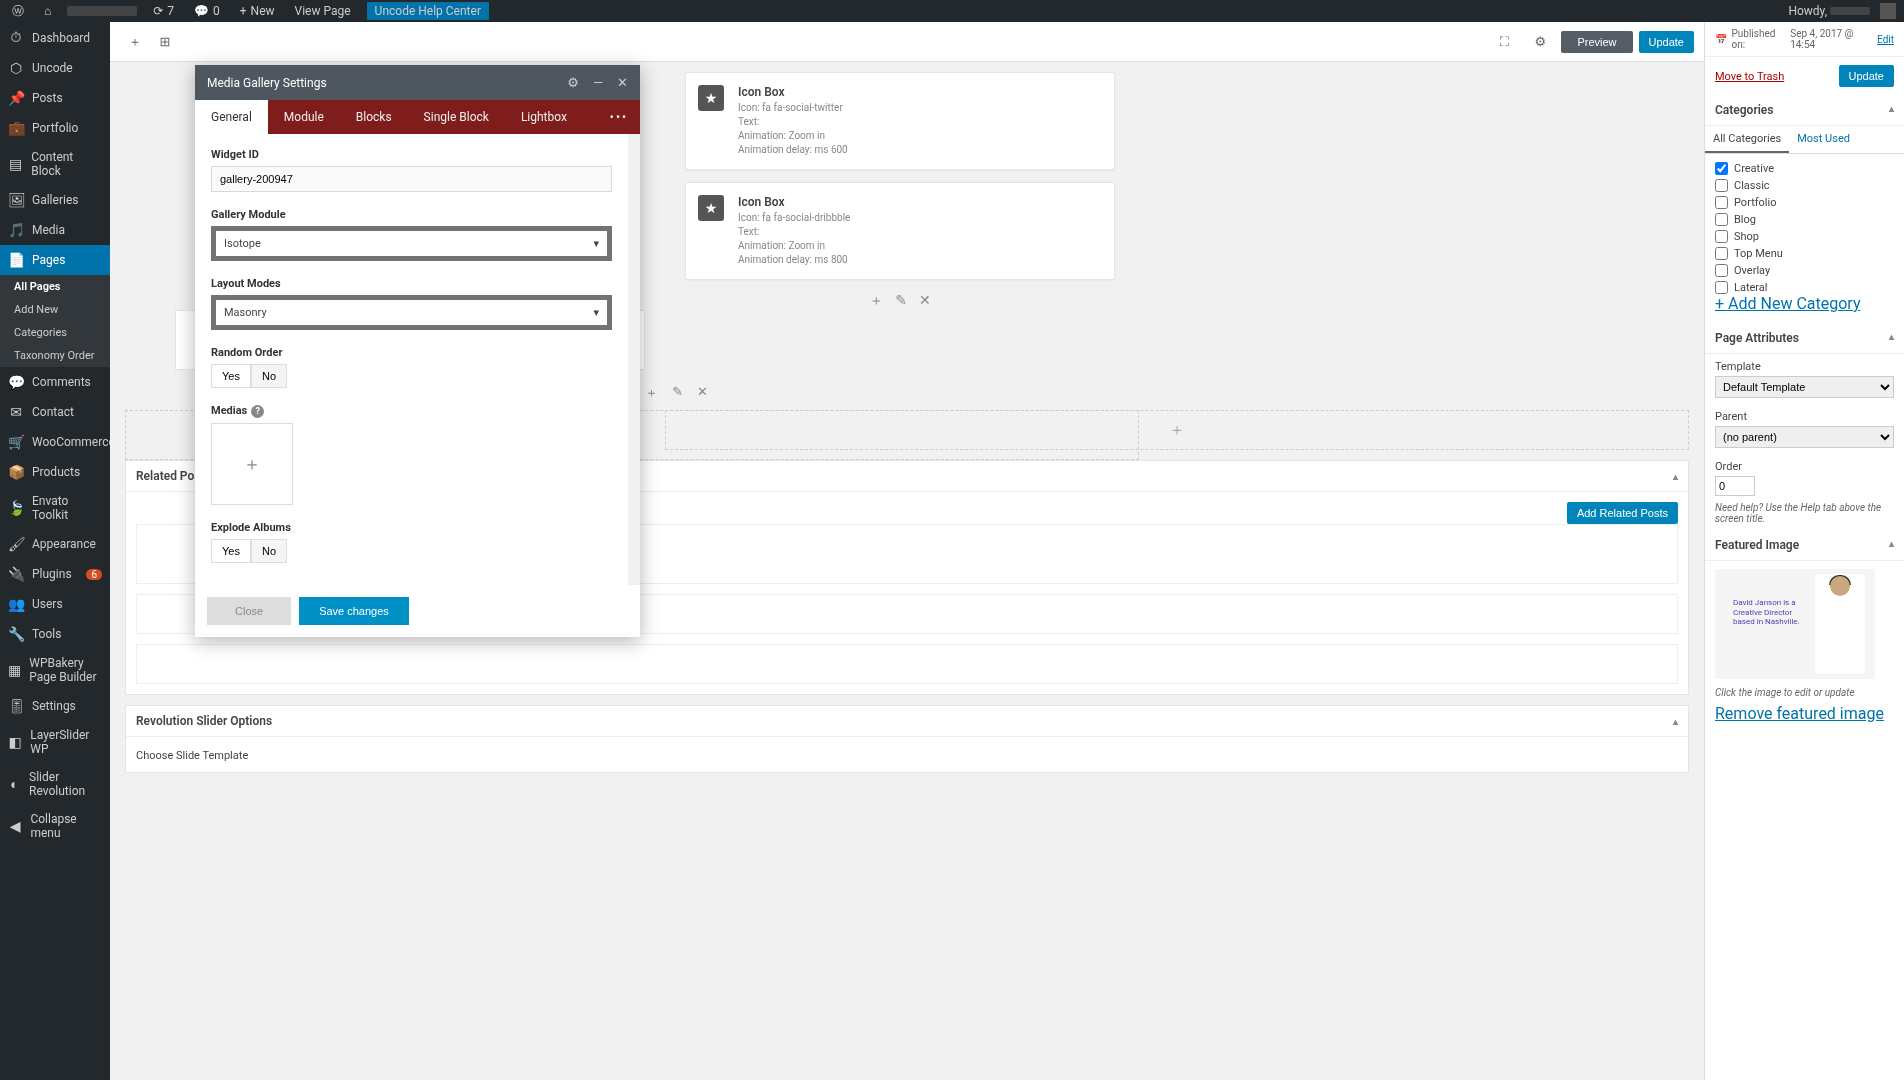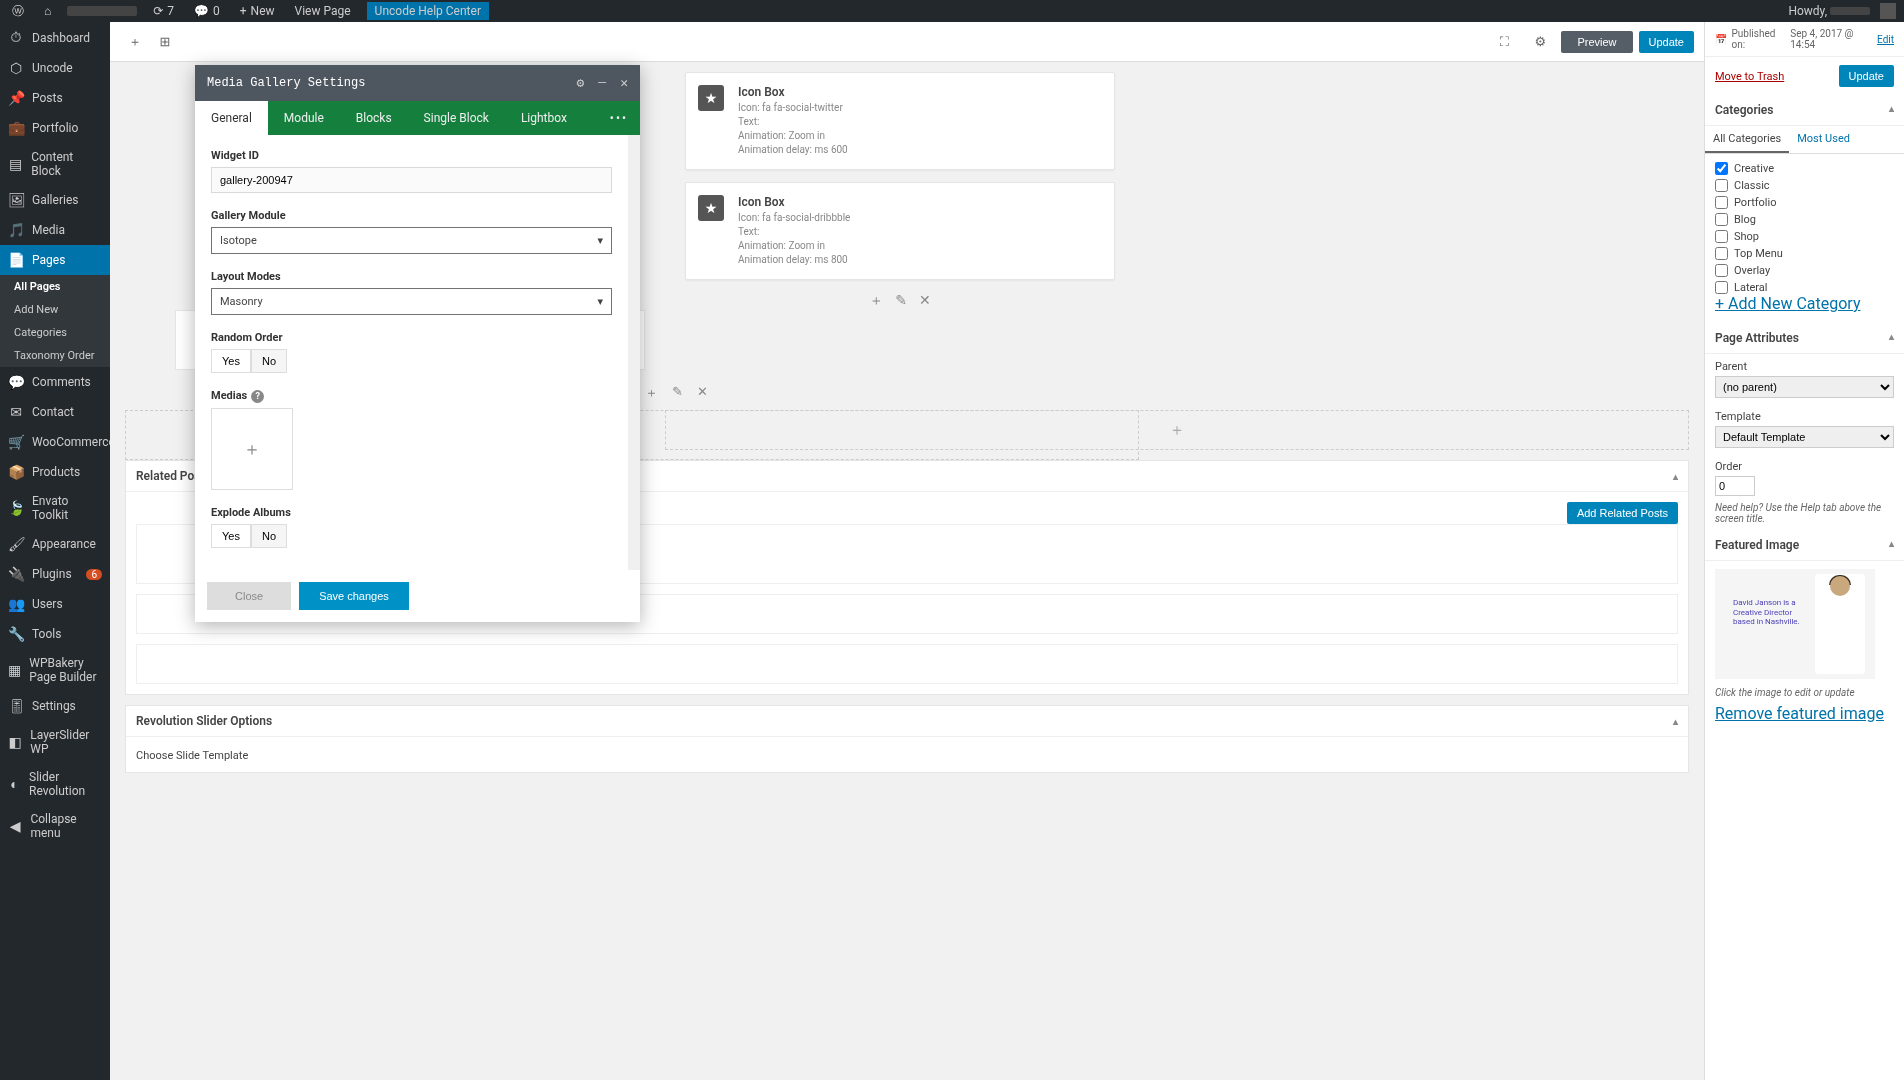--- a/index.html
+++ b/index.html
@@ -67,30 +67,30 @@
 .featured-img { width: 160px; height: 110px; background: #f5f5f5; margin: 8px 10px; display: flex; align-items: center; justify-content: flex-end; position: relative; overflow: hidden; }
 .featured-text { position: absolute; left: 18px; top: 29px; font-size: 8px; font-weight: 400; color: #4a3fb5; line-height: 1.2; width: 70px; }
 .featured-person { width: 50px; height: 100px; background: #fff; border-radius: 4px; margin-right: 10px; position: relative; }
 .featured-head { width: 20px; height: 20px; background: #c9a87d; border-radius: 50%; position: absolute; top: 2px; left: 15px; }
 .featured-hair { width: 22px; height: 10px; background: #3a2c1f; border-radius: 10px 10px 0 0; position: absolute; top: 1px; left: 14px; }
 .help-text { font-size: 10px; color: #666; font-style: italic; padding: 0 10px 6px; }
 .link-small { color: #0073aa; text-decoration: underline; font-size: 16px; padding: 0 10px 10px; display: block; }
 
 
 .modal-backdrop { position: absolute; left: 195px; top: 65px; width: 445px; background: #fff; box-shadow: 0 4px 18px rgba(0,0,0,0.3); z-index: 100; }
-.modal-titlebar { background: #4e5660; color: #fff; padding: 10px 12px; font-size: 12px; display: flex; align-items: center; font-family: Liberation Mono, monospace; }
+.modal-titlebar { background: #4e5660; color: #fff; padding: 10px 12px; font-size: 12px; display: flex; align-items: center; }
 .modal-titlebar-actions { margin-left: auto; display: flex; gap: 14px; color: #ccc; font-size: 13px; }
-.modal-tabs { display: flex; background: #15803d; font-size: 12px; }
+.modal-tabs { display: flex; background: #7f1d1d; font-size: 12px; }
 .modal-tab { padding: 10px 16px; color: #eee; cursor: pointer; }
 .modal-tab.active { background: #fff; color: #333; }
 .modal-tab-more { margin-left: auto; padding: 10px 12px; color: #eee; letter-spacing: 2px; }
 .modal-body { padding: 14px 16px 6px; max-height: 490px; overflow-y: auto; border-right: 12px solid #f0f0f0; }
 .modal-field-label { font-size: 11px; font-weight: 700; color: #333; margin-bottom: 5px; }
 .modal-input { width: 100%; border: 1px solid #d9d9d9; padding: 6px 8px; font-size: 11px; margin-bottom: 16px; background: #fafafa; }
-.modal-select { width: 100%; border: 1px solid #737373; padding: 6px 8px; font-size: 11px; margin-bottom: 16px; background: #fff; display: flex; justify-content: space-between; }
+.modal-select { width: 100%; border: 5px solid #737373; padding: 6px 8px; font-size: 11px; margin-bottom: 16px; background: #fff; display: flex; justify-content: space-between; }
 .yesno { display: flex; margin-bottom: 16px; }
 .yesno button { border: 1px solid #ddd; background: #fff; padding: 5px 10px; font-size: 11px; cursor: pointer; }
 .yesno button.sel { background: #f5f5f5; }
 .media-add { width: 82px; height: 82px; border: 1px solid #ddd; display: flex; align-items: center; justify-content: center; color: #888; font-size: 18px; margin-bottom: 16px; }
 .help-icon { width: 13px; height: 13px; background: #888; color: #fff; border-radius: 50%; display: inline-flex; align-items: center; justify-content: center; font-size: 9px; margin-left: 4px; }
 .modal-footer { padding: 12px; display: flex; gap: 8px; }
 .btn-close { background: #ddd; color: #888; border: none; padding: 8px 28px; font-size: 11px; cursor: pointer; }
 .btn-save { background: #0091c7; color: #fff; border: none; padding: 8px 20px; font-size: 11px; cursor: pointer; }
 .collapse-arrow { margin-left: auto; font-size: 10px; color: #888; }
 .bg-panel-placeholder { background:#fff; border:1px solid #e5e5e5; height:60px; margin-left:50px; width:470px; margin-bottom:10px; }
@@ -348,26 +348,26 @@
           <span>Lateral</span>
         </label>
     </div>
     <a href="#" class="link-small">+ Add New Category</a>
 
     <div class="side-panel-h">
         <span>Page Attributes</span>
         <span class="collapse-arrow">▴</span>
       </div>
     <div class="side-field">
+      <label>Template</label>
+      <select><option>Default Template</option></select>
+    </div>
+    <div class="side-field">
       <label>Parent</label>
       <select><option>(no parent)</option></select>
-    </div>
-    <div class="side-field">
-      <label>Template</label>
-      <select><option>Default Template</option></select>
     </div>
     <div class="side-field">
       <label>Order</label>
       <input type="text" style="width: 40px;" value="0">
     </div>
     <div class="help-text">Need help? Use the Help tab above the screen title.</div>
 
     <div class="side-panel-h">
         <span>Featured Image</span>
         <span class="collapse-arrow">▴</span>

